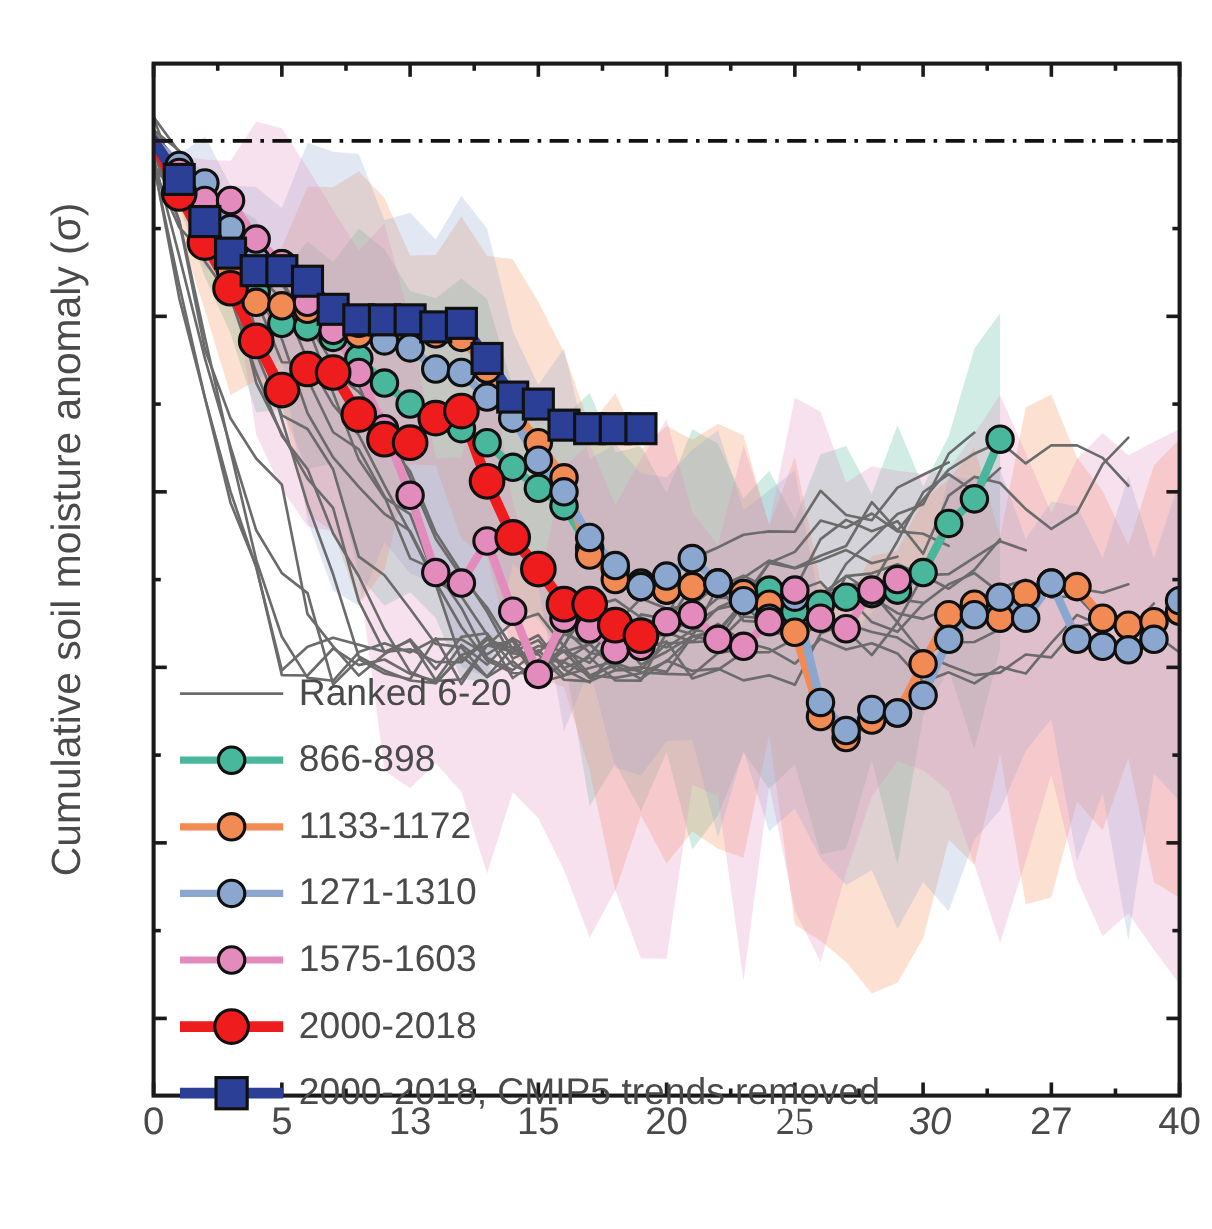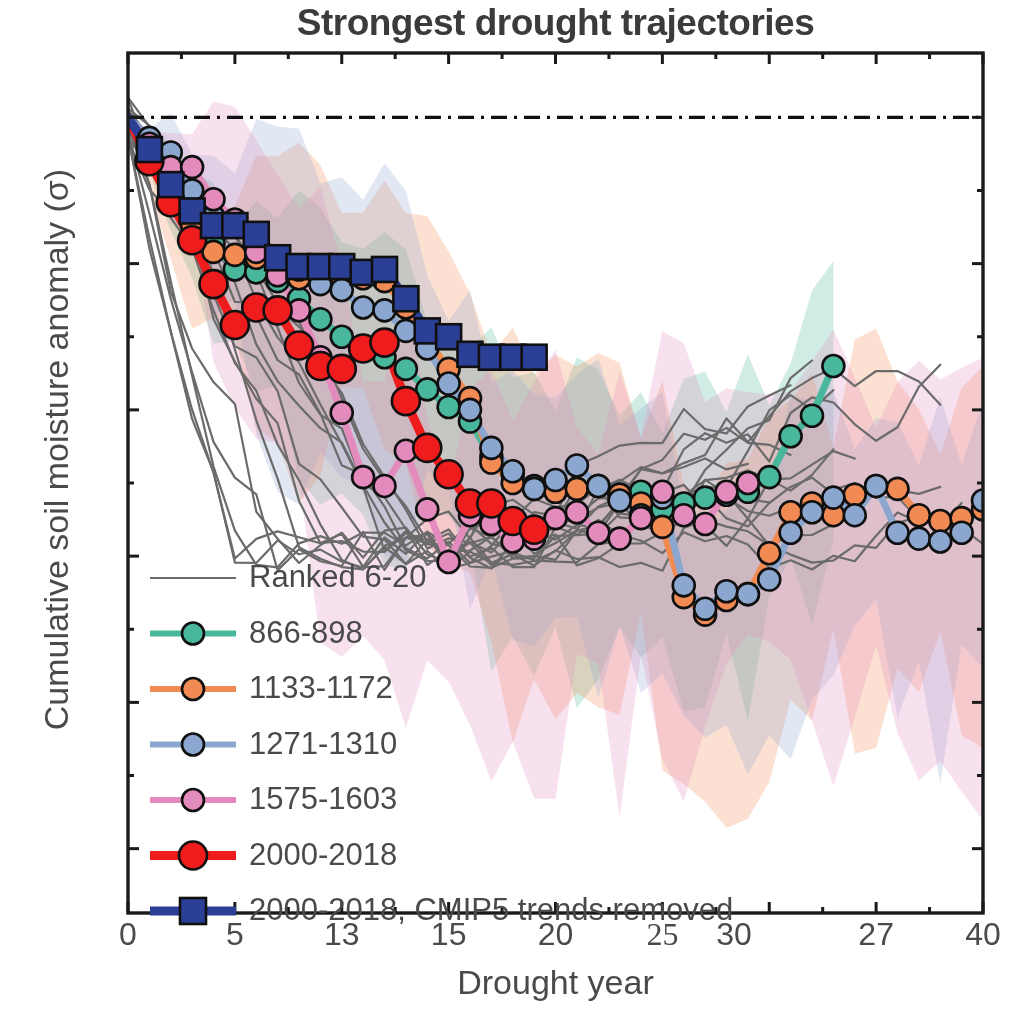--- a/index.html
+++ b/index.html
@@ -31,23 +31,21 @@
   .legend-label{
     font-size:31px;fill:#4a4a4a;font-family:"Liberation Sans", sans-serif;
     dominant-baseline:middle;
   }
 </style>
 </head>
 <body>
 
 <div id="figure">
 
-  <div class="title">Strongest drought trajectories</div>
   <div class="ylabel">Cumulative soil moisture anomaly (σ)</div>
-  <div class="xlabel">Drought year</div>
 
   <svg id="plot" width="1010" height="1024">
       <defs>
         <clipPath id="clip">
           <rect x="128" y="53" width="855" height="860"></rect>
         </clipPath>
       </defs>
       <g clip-path="url(#clip)">
         <path d="M 128.0 117.4 L 149.4 131.3 L 170.8 142.6 L 192.1 170.7 L 213.5 182.9 L 234.9 226.3 L 256.3 201.2 L 277.6 218.3 L 299.0 190.5 L 320.4 207.8 L 341.8 242.6 L 363.1 248.6 L 384.5 232.1 L 405.9 249.2 L 427.3 322.3 L 448.6 341.4 L 470.0 347.5 L 491.4 327.6 L 512.8 377.1 L 534.1 371.9 L 555.5 410.8 L 576.9 357.4 L 598.3 369.8 L 619.6 415.3 L 641.0 392.3 L 662.4 432.8 L 683.8 378.5 L 705.1 371.7 L 726.5 411.7 L 747.9 354.3 L 769.3 405.4 L 790.6 363.4 L 812.0 290.5 L 833.4 261.1 L 833.4 540.9 L 812.0 624.4 L 790.6 557.5 L 769.3 596.7 L 747.9 720.8 L 726.5 633.1 L 705.1 707.6 L 683.8 711.8 L 662.4 636.8 L 641.0 657.5 L 619.6 627.1 L 598.3 679.5 L 576.9 707.9 L 555.5 626.7 L 534.1 676.0 L 512.8 636.2 L 491.4 671.7 L 470.0 545.0 L 448.6 516.1 L 427.3 501.3 L 405.9 568.4 L 384.5 565.8 L 363.1 514.9 L 341.8 493.6 L 320.4 504.8 L 299.0 479.2 L 277.6 386.0 L 256.3 391.1 L 234.9 341.4 L 213.5 343.6 L 192.1 278.0 L 170.8 231.3 L 149.4 172.1 L 128.0 117.4 Z" fill="#48b79c" fill-opacity="0.26" stroke="none"></path>
         <path d="M 128.0 117.4 L 149.4 138.0 L 170.8 154.1 L 192.1 163.5 L 213.5 212.7 L 234.9 206.0 L 256.3 155.4 L 277.6 156.1 L 299.0 142.8 L 320.4 165.0 L 341.8 213.0 L 363.1 212.4 L 384.5 180.2 L 405.9 213.3 L 427.3 216.0 L 448.6 251.4 L 470.0 293.4 L 491.4 354.7 L 512.8 327.4 L 534.1 374.5 L 555.5 355.1 L 576.9 366.4 L 598.3 353.1 L 619.6 362.7 L 641.0 438.5 L 662.4 380.6 L 683.8 484.9 L 705.1 502.4 L 726.5 463.2 L 747.9 459.2 L 769.3 416.1 L 790.6 399.7 L 812.0 373.2 L 833.4 447.0 L 854.8 339.4 L 876.1 328.7 L 897.5 381.2 L 918.9 409.1 L 940.3 454.5 L 961.6 387.8 L 983.0 366.0 L 983.0 748.2 L 961.6 735.3 L 940.3 631.9 L 918.9 691.9 L 897.5 668.2 L 876.1 747.9 L 854.8 753.5 L 833.4 628.8 L 812.0 720.6 L 790.6 699.8 L 769.3 781.8 L 747.9 819.0 L 726.5 828.0 L 705.1 801.7 L 683.8 784.0 L 662.4 770.6 L 641.0 611.8 L 619.6 714.7 L 598.3 707.2 L 576.9 692.9 L 555.5 719.5 L 534.1 679.5 L 512.8 742.4 L 491.4 642.2 L 470.0 572.8 L 448.6 564.8 L 427.3 545.8 L 405.9 464.4 L 384.5 449.4 L 363.1 388.0 L 341.8 386.9 L 320.4 474.7 L 299.0 504.0 L 277.6 442.8 L 256.3 428.4 L 234.9 336.3 L 213.5 317.2 L 192.1 329.1 L 170.8 258.9 L 149.4 192.1 L 128.0 117.4 Z" fill="#f28a53" fill-opacity="0.26" stroke="none"></path>
@@ -350,18 +348,18 @@
     </svg>
 
   <div id="ytick-layer"></div>
   <div id="xtick-layer">
       <div class="xtick" style="left: 68px;">0</div>
       <div class="xtick" style="left: 174.875px;">5</div>
       <div class="xtick" style="left: 281.75px;">13</div>
       <div class="xtick" style="left: 388.625px;">15</div>
       <div class="xtick" style="left: 495.5px;">20</div>
       <div class="xtick" style="left: 602.375px; font-family: Liberation Serif, serif;">25</div>
-      <div class="xtick" style="left: 674px;">30</div>
+      <div class="xtick" style="left: 715px; font-style: italic;">30</div>
       <div class="xtick" style="left: 816.125px;">27</div>
       <div class="xtick" style="left: 923px;">40</div>
     </div>
 
 </div>
 
 </body></html>

